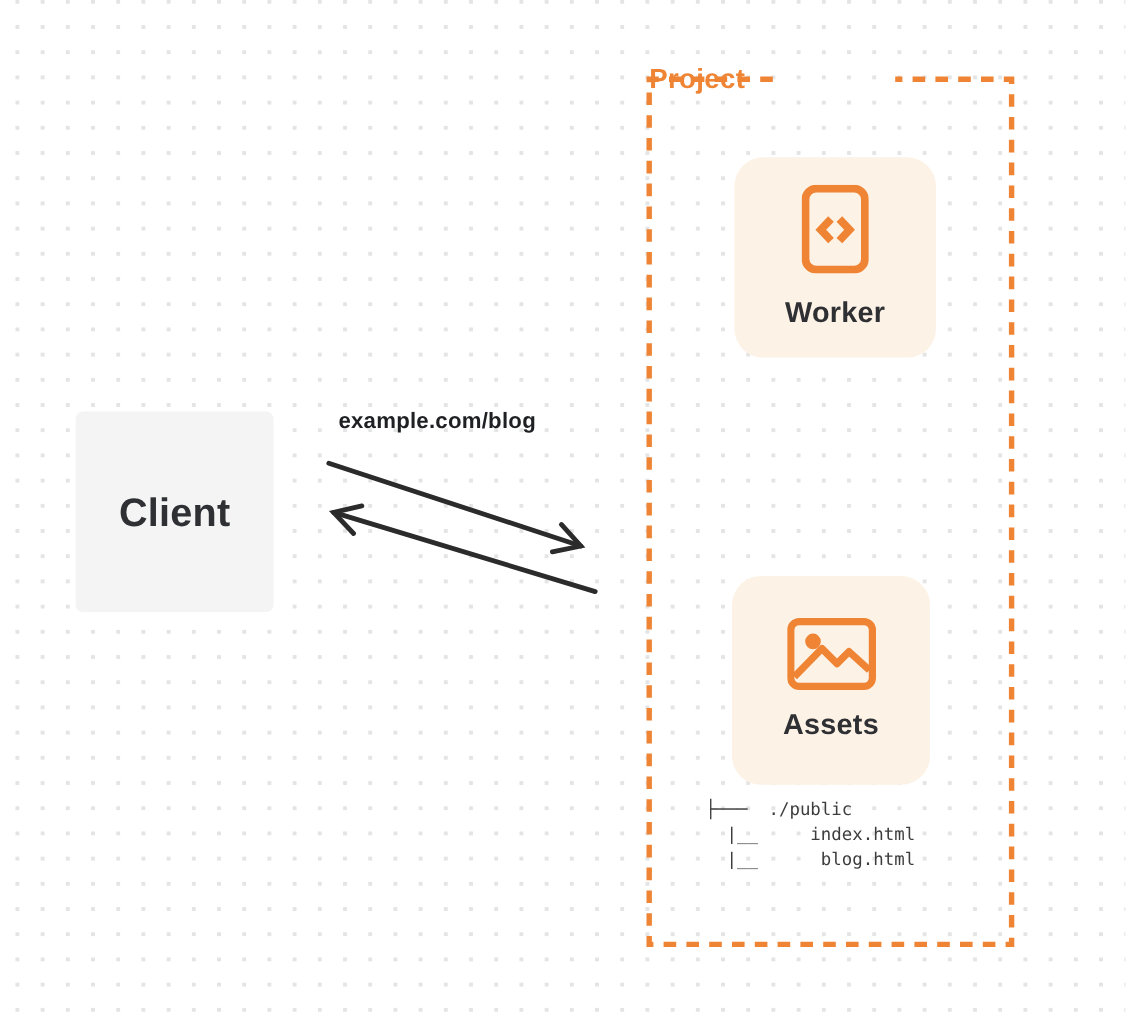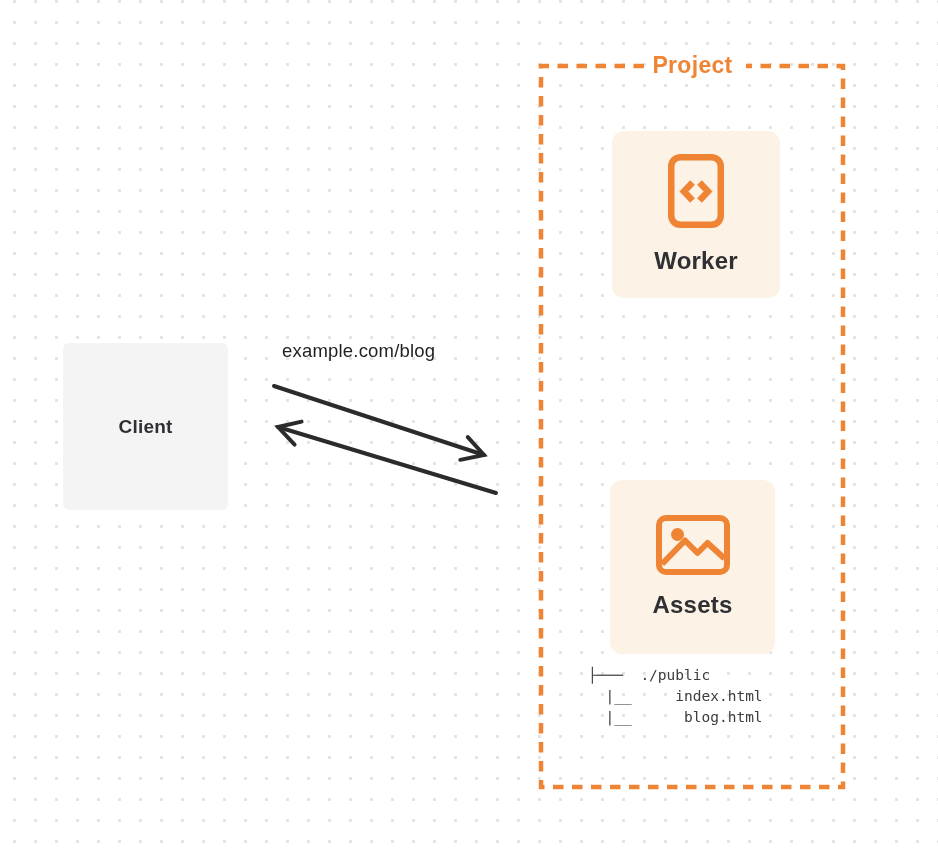--- a/index.html
+++ b/index.html
@@ -33,36 +33,35 @@
   .accent-stroke{stroke:var(--accent);}
   .accent-fill{fill:var(--accent);}
 
   .client-box{
     position:absolute;left:63px;top:343px;width:165px;height:167px;
     background:var(--client-bg);
     border-radius:6px;
     display:flex;align-items:center;justify-content:center;
   }
   .node-label{
-    font-weight:bold;font-size:19px;color:var(--text);letter-spacing:0.2px;
+    font-weight:bold;font-size:33px;color:var(--text);letter-spacing:0.2px;
   }
   .request-label{
     position:absolute;left:282px;top:340px;
-    font-weight:normal;font-size:18.5px;color:#1f2023;letter-spacing:0.2px;
+    font-weight:bold;font-size:18.5px;color:#1f2023;letter-spacing:0.2px;
   }
   .project-label{
     position:absolute;left:541px;top:52px;width:303px;
-    text-align:center;
     font-weight:bold;font-size:23px;color:var(--accent);
     letter-spacing:0.3px;
   }
   .card{
     position:absolute;
     background:var(--card-bg);
-    border-radius:12px;
+    border-radius:24px;
     display:flex;flex-direction:column;align-items:center;justify-content:center;
   }
   .card.worker{left:612px;top:131px;width:168px;height:167px;gap:19px;}
   .card.assets{left:610px;top:480px;width:165px;height:174px;gap:16px;}
   .card .node-label{font-size:24px;}
   .file-tree{
     position:absolute;left:588px;top:649px;
     font-family:"DejaVu Sans Mono","Liberation Mono",monospace;
     font-size:14.5px;line-height:21px;
     color:var(--tree-text);

